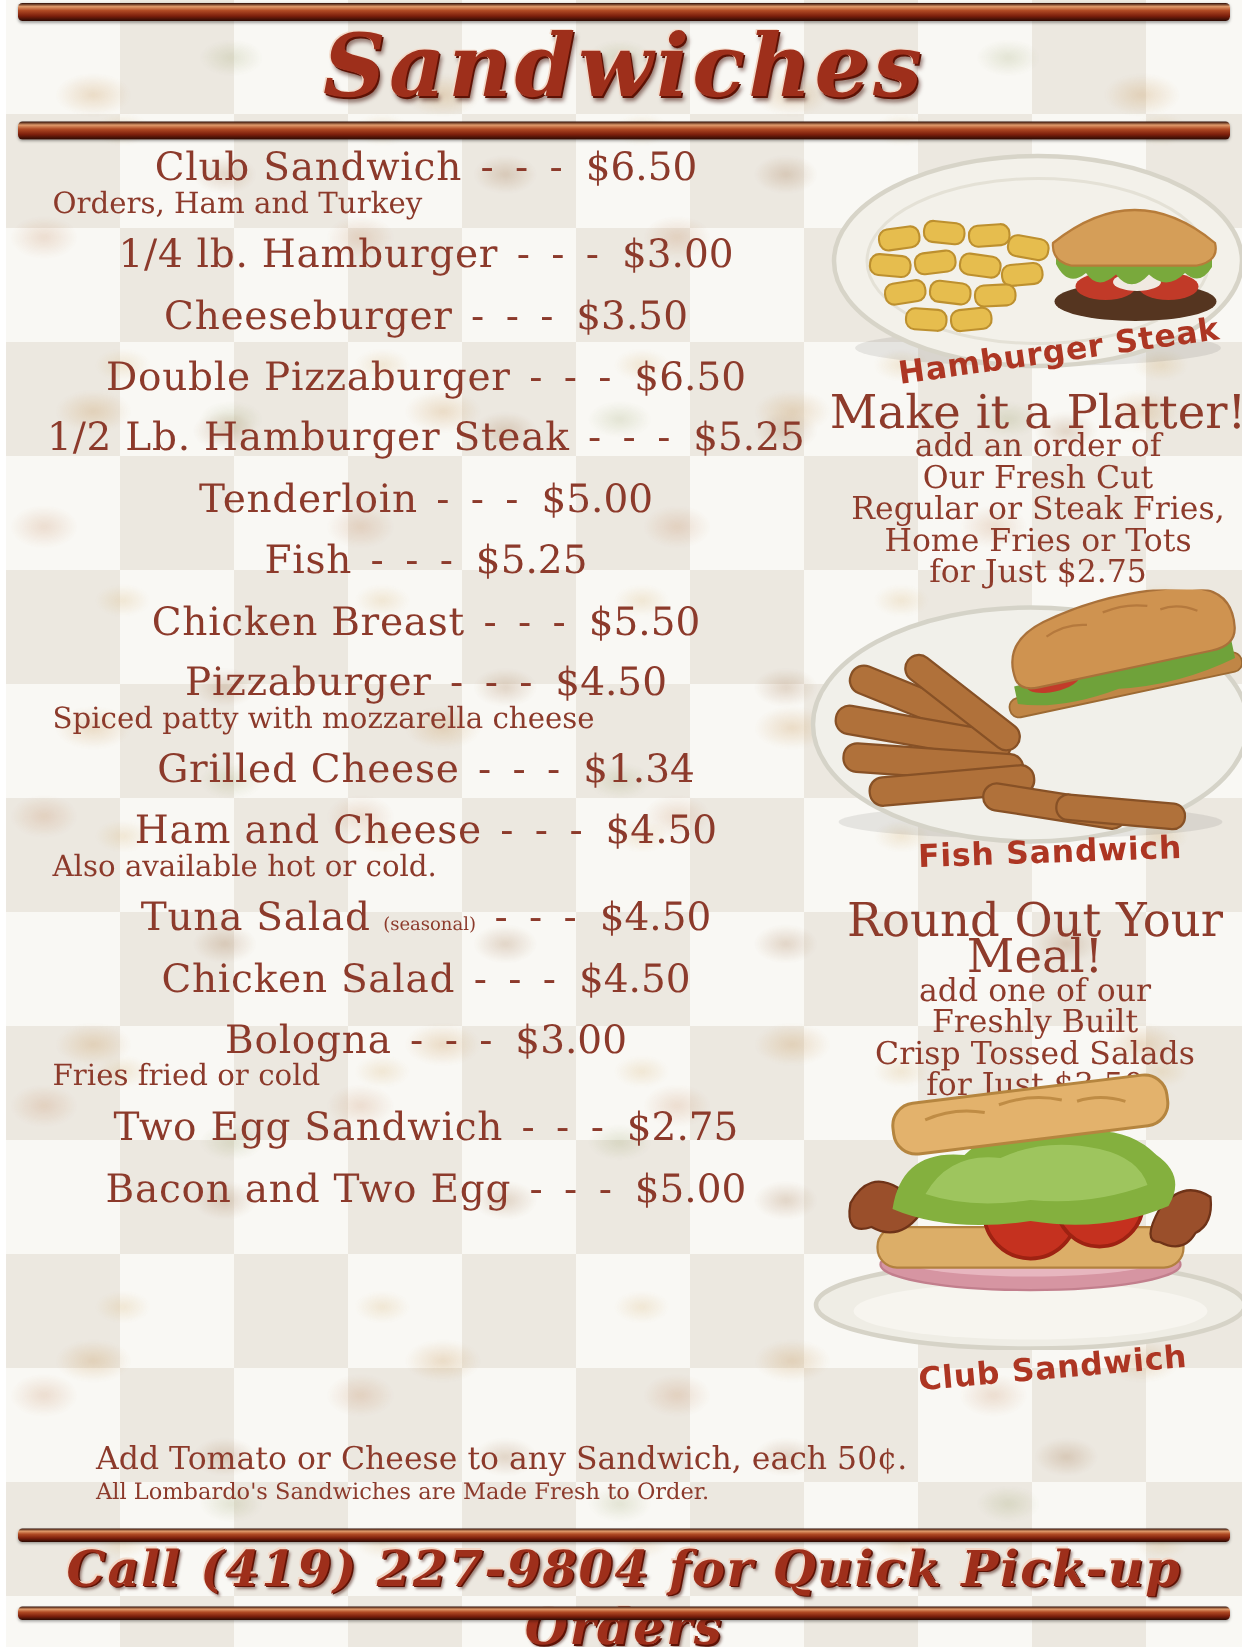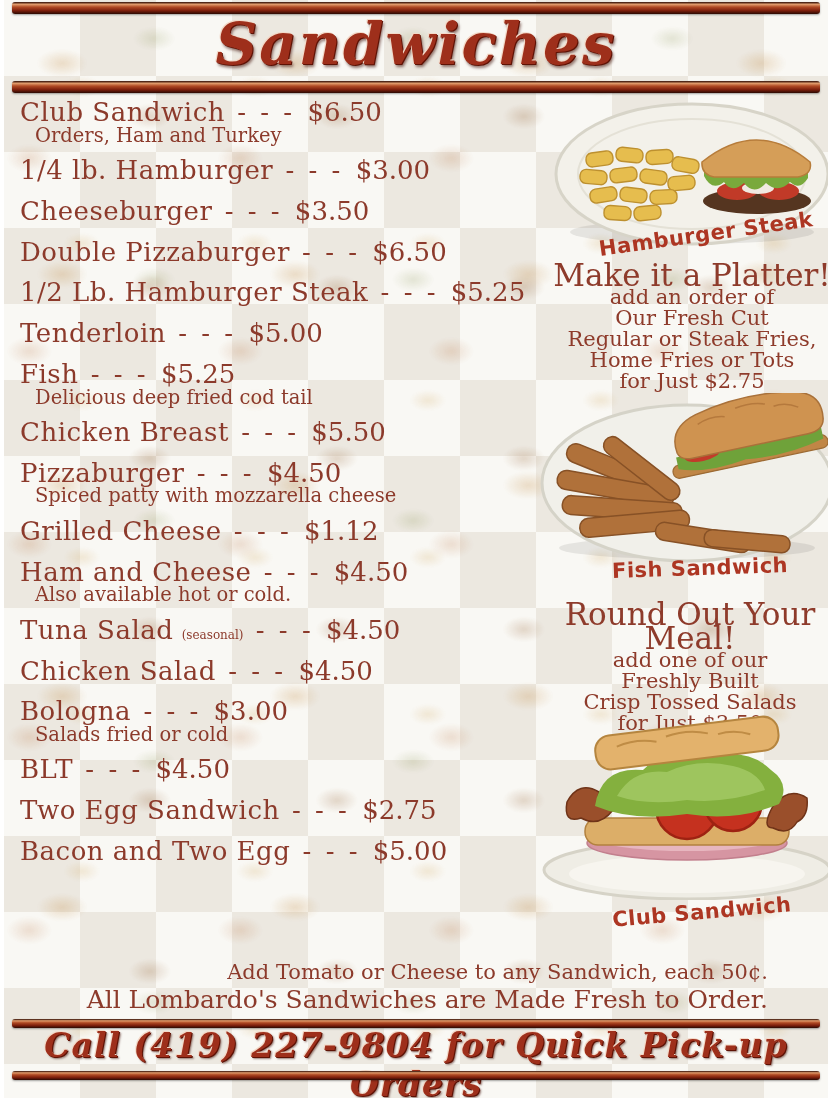--- a/index.html
+++ b/index.html
@@ -35,43 +35,43 @@
   }
   .bar-thin{height:9px;}
   .title{
     position:absolute;top:10px;left:0;right:0;text-align:center;
     font-style:italic;font-weight:bold;font-size:58px;letter-spacing:2px;
     color:#9e2f1b;
     text-shadow:-1px -1px 0 #f3d9c8, 1px 1px 0 #5e1205, 2px 3px 3px rgba(60,10,0,.55);
   }
   .menu{position:absolute;top:97px;left:16px;width:528px;color:#8c3a2b;}
   .mi{margin-bottom:9px;}
-  .mi-line{font-size:26px;line-height:1.22;white-space:nowrap;}
+  .mi-line{font-size:26px;line-height:1.22;white-space:nowrap;text-align:center;}
   .nm{letter-spacing:.5px;}
   .qual{font-size:12px;}
   .sp{margin:0 4px;letter-spacing:3px;}
   .pr{}
   .note{font-size:19.5px;line-height:1.05;padding-left:15px;margin-top:-3px;}
   
   .photo{position:absolute;}
   .caption{
     position:absolute;
     font-family:"DejaVu Sans", sans-serif;font-weight:bold;font-size:21px;
     color:#ad3623;letter-spacing:.5px;white-space:nowrap;
   }
   .promo{
     position:absolute;text-align:center;color:#8e3b2b;
     font-size:21px;line-height:21px;
   }
   .promo .p-big{font-size:31px;line-height:24px;}
   .notes{
-    position:absolute;top:960px;left:60px;right:60px;text-align:right;color:#8c3a2b;
+    position:absolute;top:960px;left:60px;right:60px;text-align:left;color:#8c3a2b;
   }
   .notes .n1{font-size:21px;line-height:1.2;}
-  .notes .n2{font-size:25px;line-height:1.2;}
+  .notes .n2{font-size:15px;line-height:1.2;}
   .footer-text{
     position:absolute;top:1026px;left:0;right:0;text-align:center;
     font-style:italic;font-weight:bold;font-size:33px;letter-spacing:1px;
     color:#9e2f1b;
     text-shadow:-1px -1px 0 #f3d9c8, 1px 1px 0 #5e1205, 2px 2px 2px rgba(60,10,0,.5);
   }
 </style>
 </head>
 <body>
 
@@ -104,57 +104,53 @@
       <div class="mi-line"><span class="nm">1/2 Lb. Hamburger Steak</span> <span class="sp">- - -</span> <span class="pr">$5.25</span></div>
     </div>
 
     <div class="mi">
       <div class="mi-line"><span class="nm">Tenderloin</span> <span class="sp">- - -</span> <span class="pr">$5.00</span></div>
     </div>
 
 
     <div class="mi">
       <div class="mi-line"><span class="nm">Fish</span> <span class="sp">- - -</span> <span class="pr">$5.25</span></div>
-      <div class="note">Delicious deep fried cod tail</div>
     </div>
 
     <div class="mi">
       <div class="mi-line"><span class="nm">Chicken Breast</span> <span class="sp">- - -</span> <span class="pr">$5.50</span></div>
     </div>
 
     <div class="mi">
       <div class="mi-line"><span class="nm">Pizzaburger</span> <span class="sp">- - -</span> <span class="pr">$4.50</span></div>
       <div class="note">Spiced patty with mozzarella cheese</div>
     </div>
 
     <div class="mi">
-      <div class="mi-line"><span class="nm">Grilled Cheese</span> <span class="sp">- - -</span> <span class="pr">$1.12</span></div>
+      <div class="mi-line"><span class="nm">Grilled Cheese</span> <span class="sp">- - -</span> <span class="pr">$1.34</span></div>
     </div>
 
     <div class="mi">
       <div class="mi-line"><span class="nm">Ham and Cheese</span> <span class="sp">- - -</span> <span class="pr">$4.50</span></div>
       <div class="note">Also available hot or cold.</div>
     </div>
 
     <div class="mi">
       <div class="mi-line"><span class="nm">Tuna Salad</span> <span class="qual">(seasonal)</span> <span class="sp">- - -</span> <span class="pr">$4.50</span></div>
     </div>
 
     <div class="mi">
       <div class="mi-line"><span class="nm">Chicken Salad</span> <span class="sp">- - -</span> <span class="pr">$4.50</span></div>
     </div>
 
     <div class="mi">
       <div class="mi-line"><span class="nm">Bologna</span> <span class="sp">- - -</span> <span class="pr">$3.00</span></div>
-      <div class="note">Salads fried or cold</div>
-    </div>
-
-    <div class="mi">
-      <div class="mi-line"><span class="nm">BLT</span> <span class="sp">- - -</span> <span class="pr">$4.50</span></div>
-    </div>
+      <div class="note">Fries fried or cold</div>
+    </div>
+
 
     <div class="mi">
       <div class="mi-line"><span class="nm">Two Egg Sandwich</span> <span class="sp">- - -</span> <span class="pr">$2.75</span></div>
     </div>
 
     <div class="mi">
       <div class="mi-line"><span class="nm">Bacon and Two Egg</span> <span class="sp">- - -</span> <span class="pr">$5.00</span></div>
     </div>
 
   </div>

